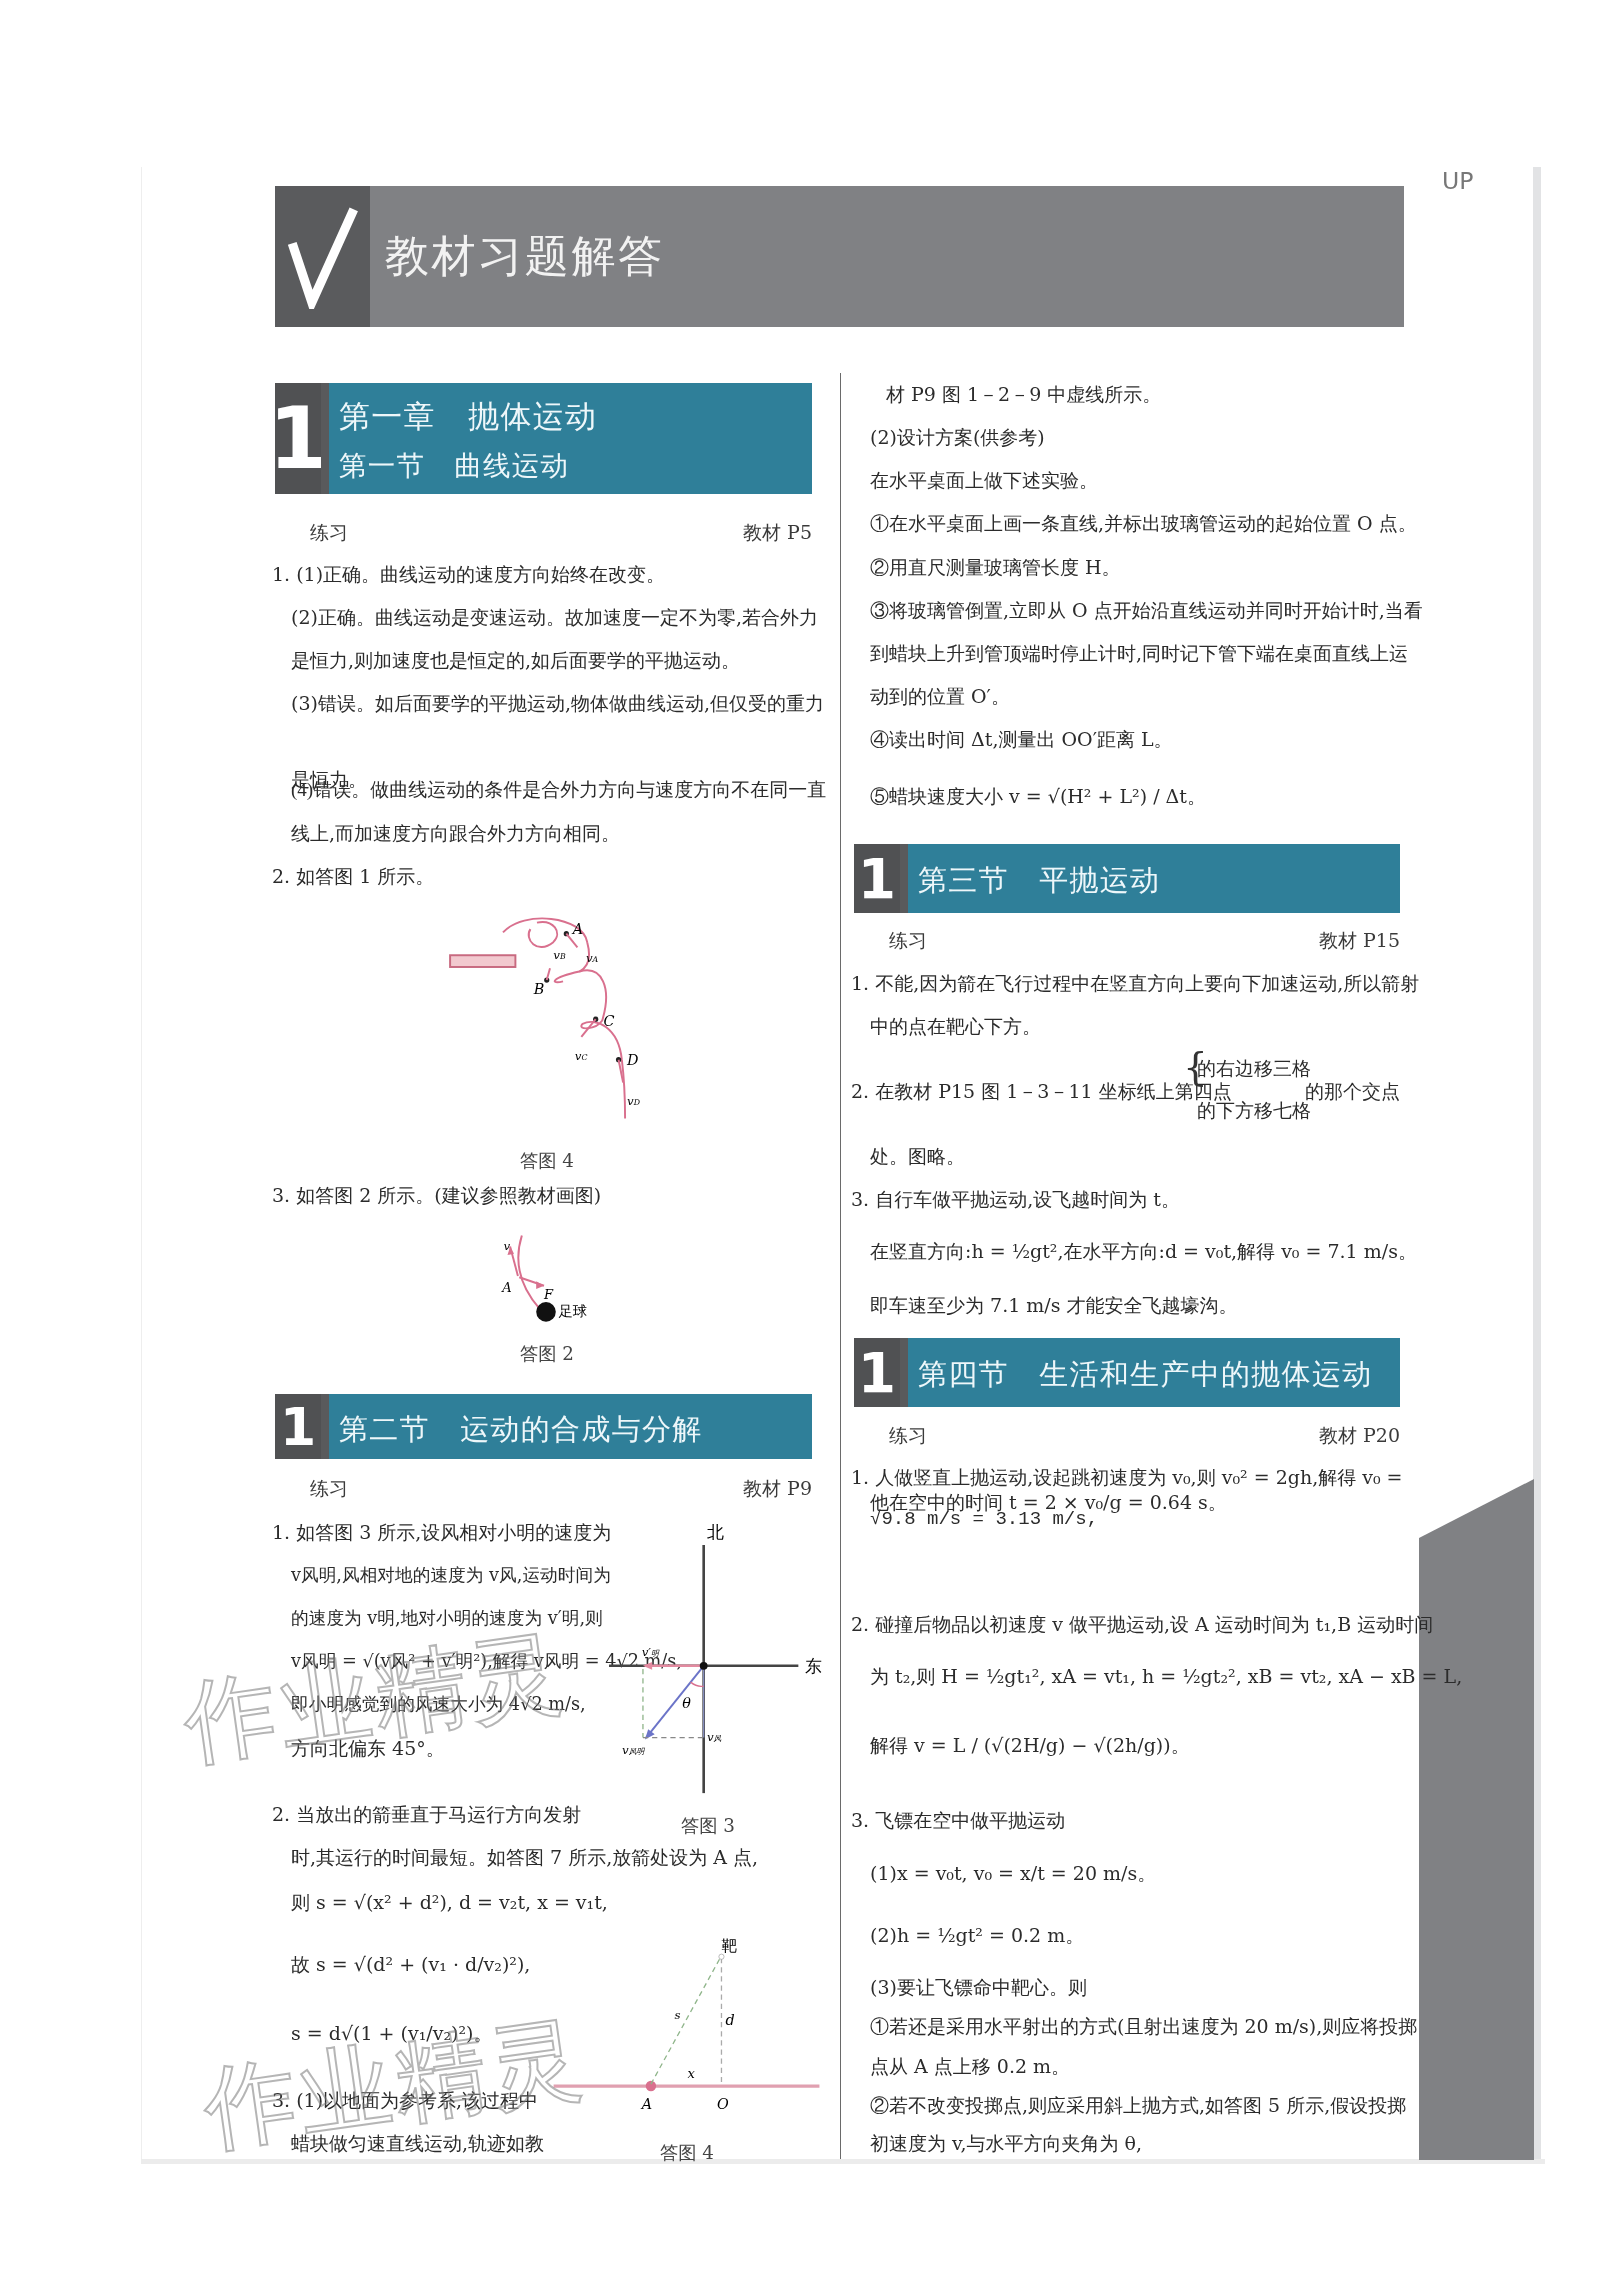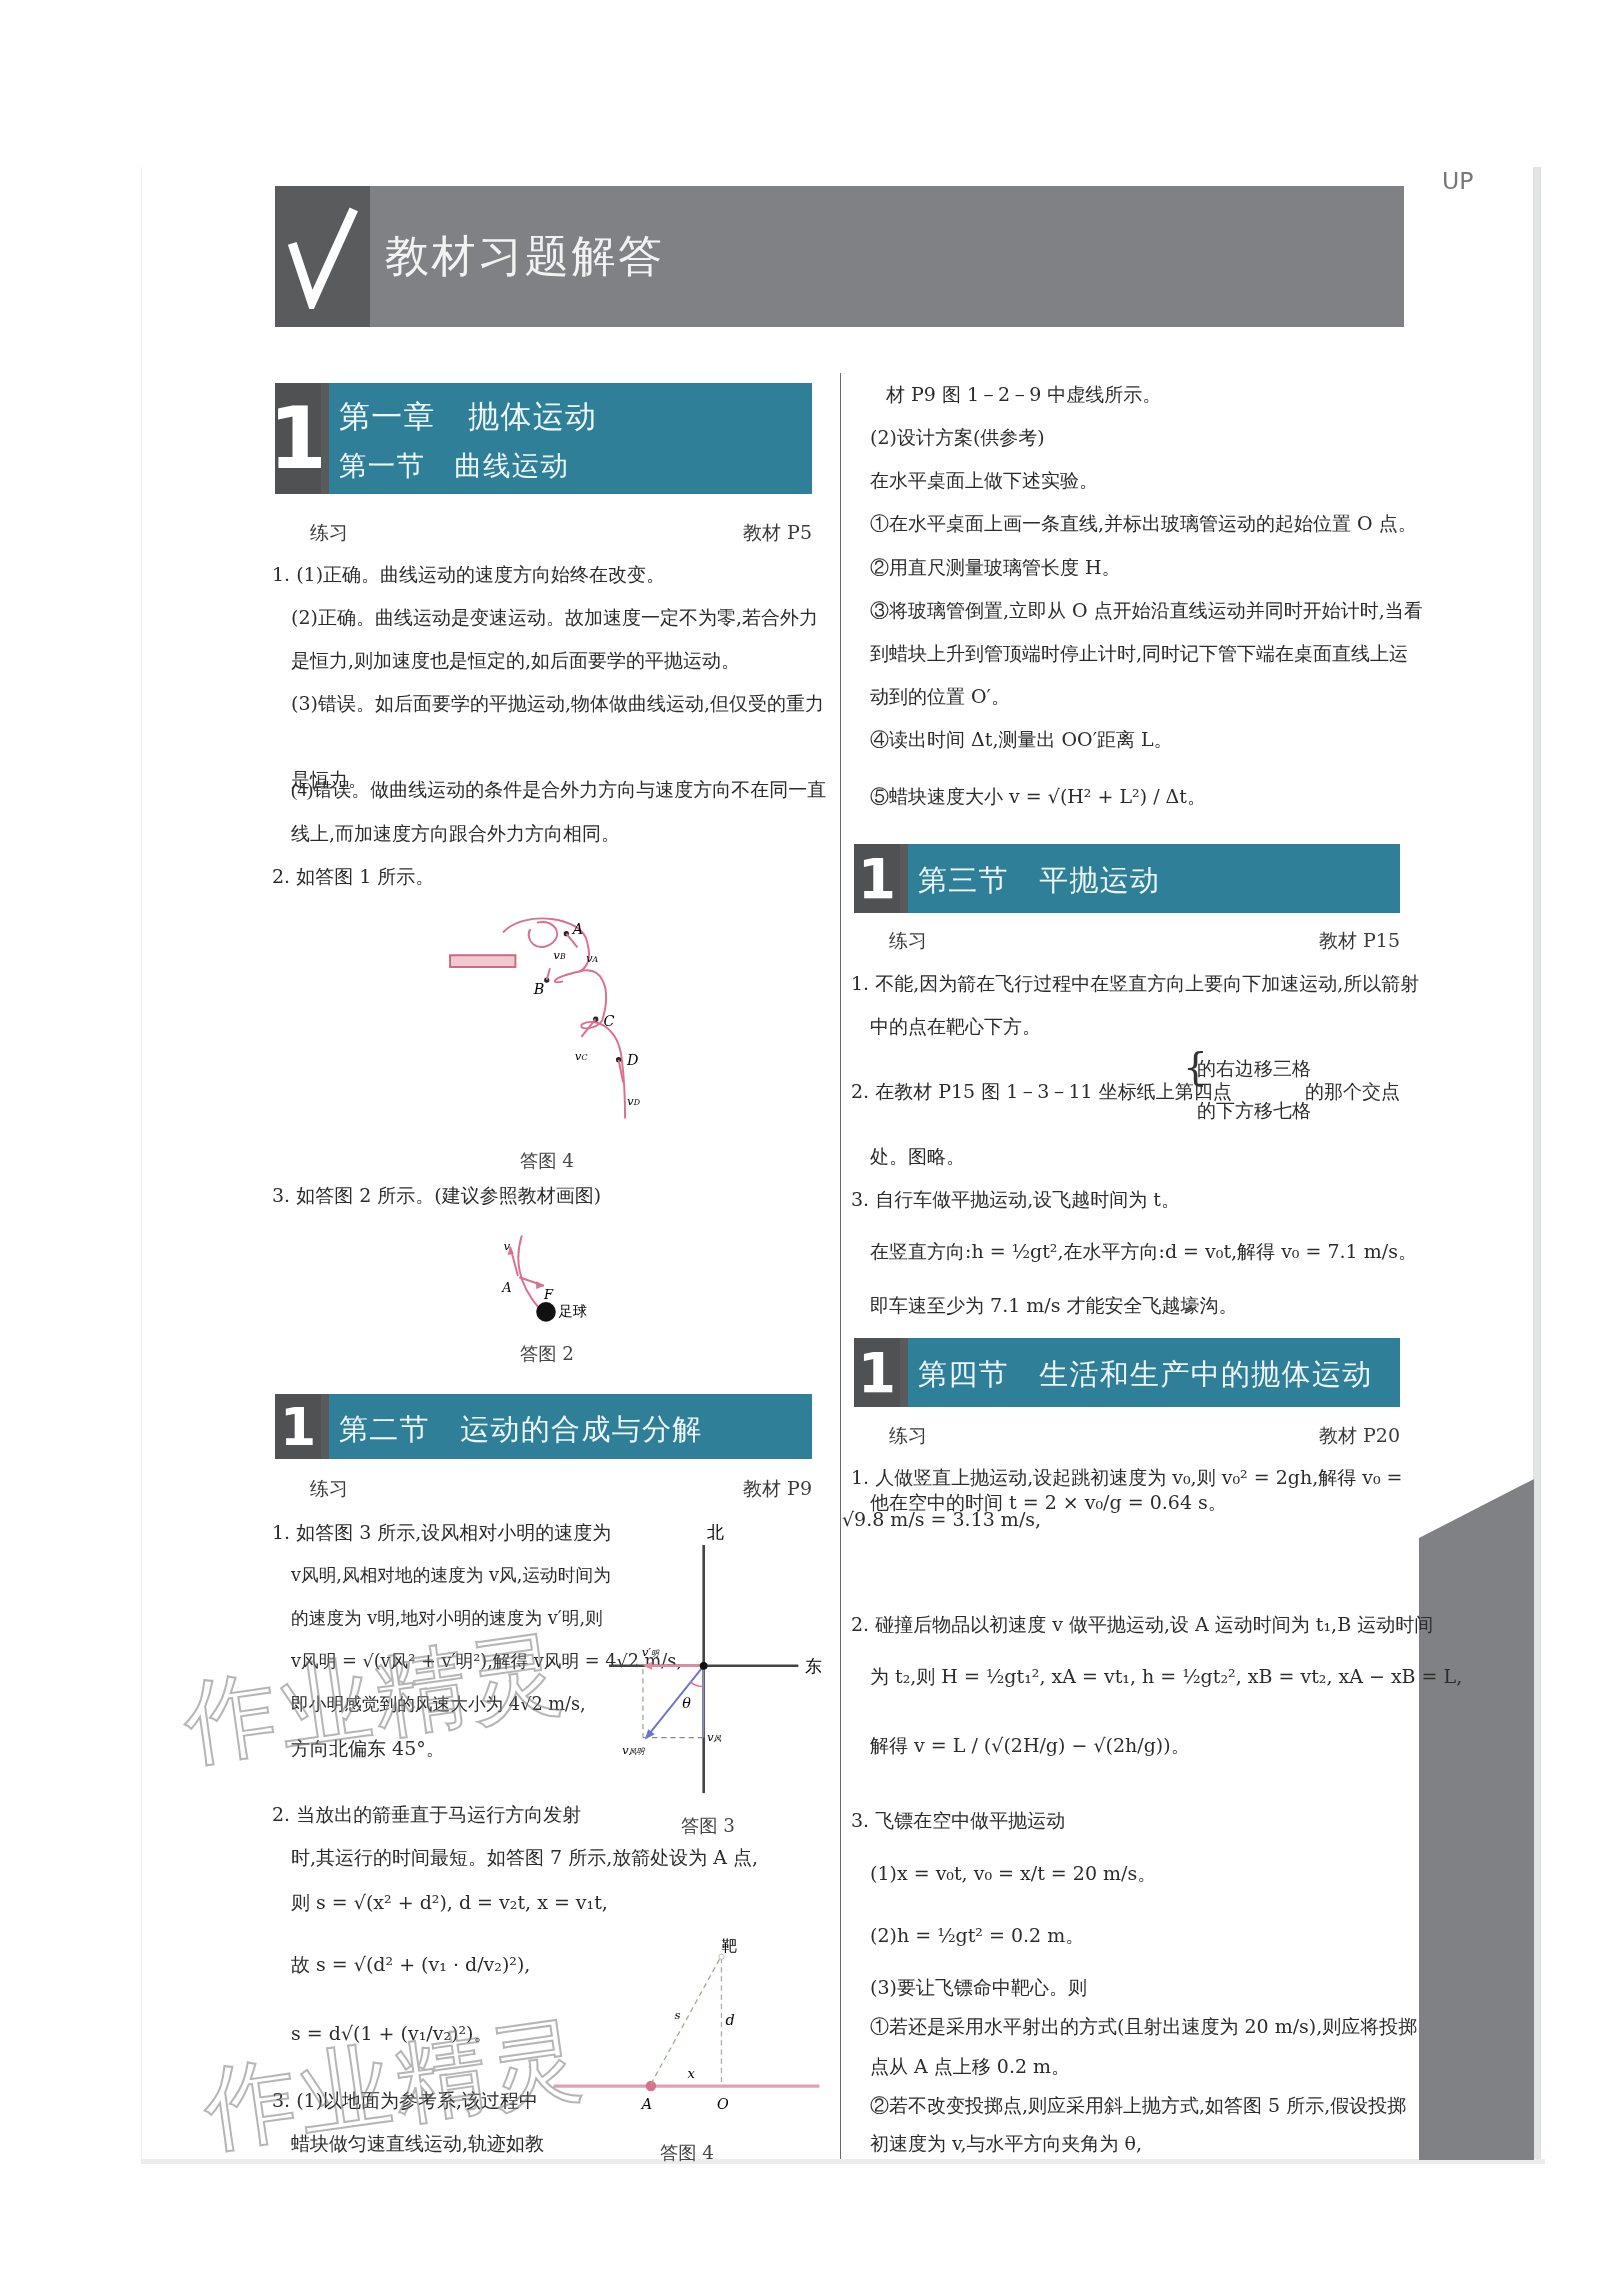--- a/index.html
+++ b/index.html
@@ -227,21 +227,21 @@
 <div class="sec" style="left:854px;top:1338px;width:546px;height:69px;">
   <div class="num" style="font-size:55px;">1</div>
   <div class="stripe"></div>
   <div class="txt" style="top:17px;font-size:29px;">第四节　生活和生产中的抛体运动</div>
 </div>
 
 <div class="lx" style="left:889px;top:1423px;">练习</div>
 <div class="rightlab" style="left:1256px;width:144px;top:1423px;">教材 P20</div>
 
 <div class="line" style="left:851px;top:1466px;">1. 人做竖直上抛运动,设起跳初速度为 v₀,则 v₀² = 2gh,解得 v₀ =</div>
-<div class="line" style="left:842px;top:1508px;">√9.8 m/s = 3.13 m/s,</div>
+<div class="line" style="left:870px;top:1508px;font-family:Liberation Mono, monospace;">√9.8 m/s = 3.13 m/s,</div>
 <div class="line" style="left:870px;top:1491px;">他在空中的时间 t = 2 × v₀/g = 0.64 s。</div>
 <div class="line" style="left:851px;top:1613px;">2. 碰撞后物品以初速度 v 做平抛运动,设 A 运动时间为 t₁,B 运动时间</div>
 <div class="line" style="left:870px;top:1665px;">为 t₂,则 H = ½gt₁², xA = vt₁, h = ½gt₂², xB = vt₂, xA − xB = L,</div>
 <div class="line" style="left:870px;top:1734px;">解得 v = L / (√(2H/g) − √(2h/g))。</div>
 <div class="line" style="left:851px;top:1809px;">3. 飞镖在空中做平抛运动</div>
 <div class="line" style="left:870px;top:1862px;">(1)x = v₀t, v₀ = x/t = 20 m/s。</div>
 <div class="line" style="left:870px;top:1924px;">(2)h = ½gt² = 0.2 m。</div>
 <div class="line" style="left:870px;top:1976px;">(3)要让飞镖命中靶心。则</div>
 <div class="line" style="left:870px;top:2015px;">①若还是采用水平射出的方式(且射出速度为 20 m/s),则应将投掷</div>
 <div class="line" style="left:870px;top:2055px;">点从 A 点上移 0.2 m。</div>

